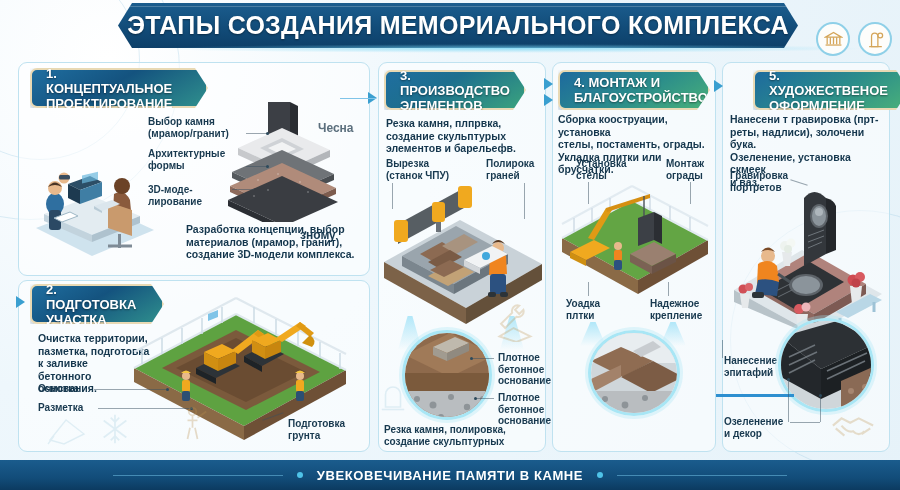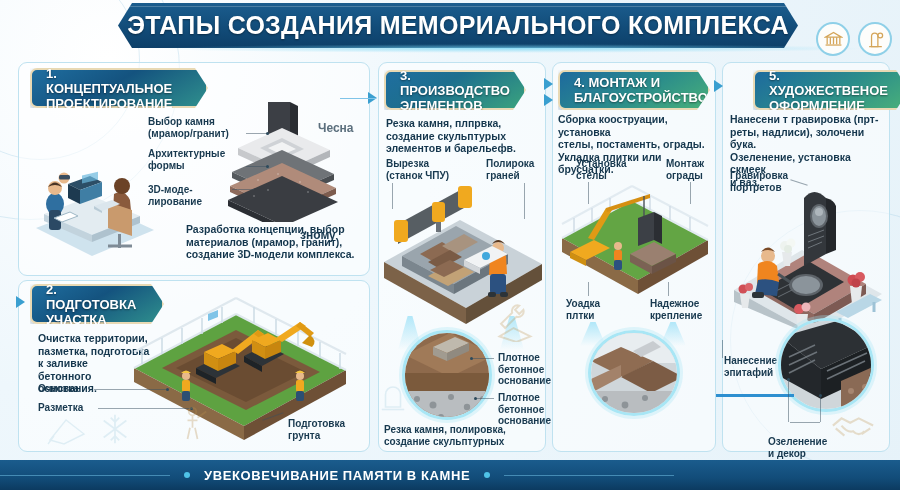--- a/index.html
+++ b/index.html
@@ -117,21 +117,21 @@
 
   .beam {
     position:absolute;
     background: linear-gradient(180deg, rgba(120,215,245,.55), rgba(120,215,245,0));
   }
 
   
   .footer {
     position: absolute; left: 0; right: 0; bottom: 0; height: 30px;
     background: linear-gradient(180deg,#1b5c8d 0%,#124c79 60%,#0c3a60 100%);
-    display: flex; align-items: center; 
+    display: flex; align-items: center; justify-content: center;
   }
   .footer span {
     color: #fff; font-weight: bold; font-size: 13px; letter-spacing: .6px;
   }
   .footer-dot { width:6px;height:6px;border-radius:50%;background:#4fc3e8;margin:0 14px; }
   .footer-rule { height:1px;width:170px;background:rgba(120,200,235,.5); }
 
   .watermark { position:absolute; opacity:.30; }
 </style>
 </head>
@@ -711,21 +711,21 @@
         <circle cx="70" cy="70" r="3"></circle>
           <circle cx="84" cy="66" r="3"></circle>
         <circle cx="76" cy="82" r="2.6"></circle>
           <circle cx="90" cy="80" r="2.8"></circle>
       </g>
     </svg>
   </div>
 
   <div class="leader h" style="left:716px; top:394px; width:78px; height:3px; background:#2e8fd0;"></div>
 
-  <div class="lbl" style="left:724px; top:436px;padding-left:44px;">Озеленение
+  <div class="lbl" style="left:724px; top:416px;">Озеленение
 и декор</div>
   <div class="leader h" style="left:790px; top:422px; width:30px;"></div>
   <div class="leader v" style="left:820px; top:396px; height:26px;"></div>
   <div class="dot" style="left:819px; top:394px;"></div>
   <div class="dot" style="left:787px; top:378px;"></div>
   <div class="leader v" style="left:788px; top:380px; height:42px;"></div>
 
   <div class="watermark" style="left:830px; top:408px;">
     <svg width="46" height="38" viewBox="0 0 32 26" fill="none" stroke="#c29a5a" stroke-width="1.5">
       <path d="M2 12 L8 7 L14 10 L20 7 L30 12"></path>

